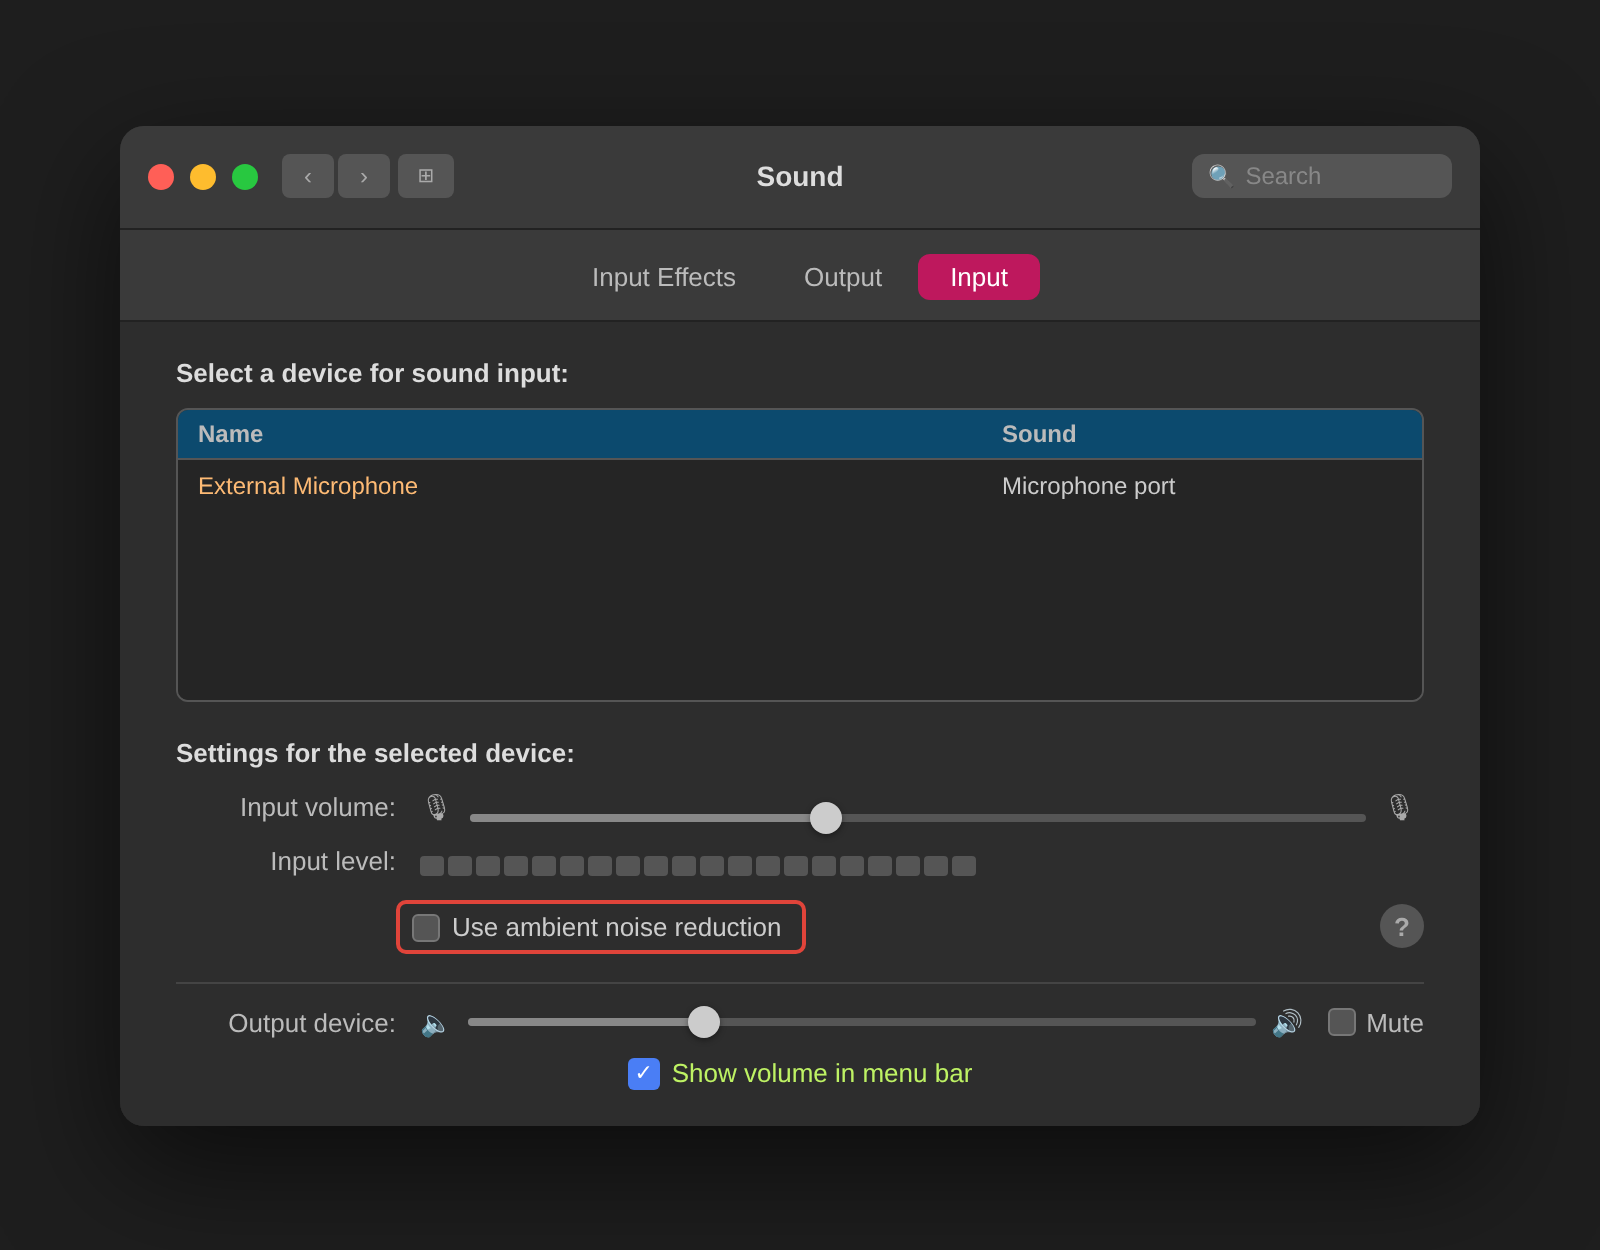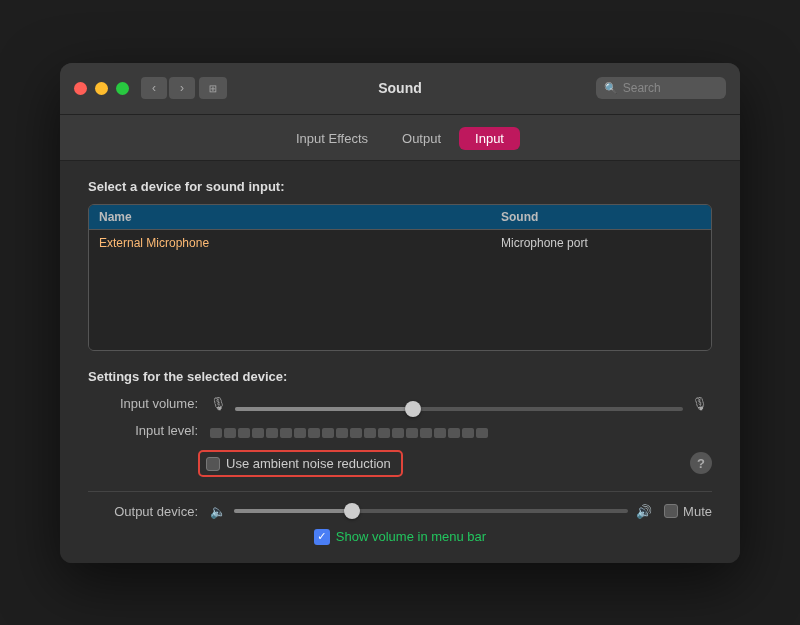--- a/index.html
+++ b/index.html
@@ -367,21 +367,21 @@
       background: #4a7ef5;
       border-radius: 3px;
       display: flex;
       align-items: center;
       justify-content: center;
       color: white;
       font-size: 11px;
     }
 
     .menu-bar-label {
-      color: #22c55e;
+      color: #bef264;
       font-size: 13px;
     }
   </style>
 </head>
 <body>
 
 <div class="window">
 
   <div class="titlebar">
     <div class="traffic-lights">

